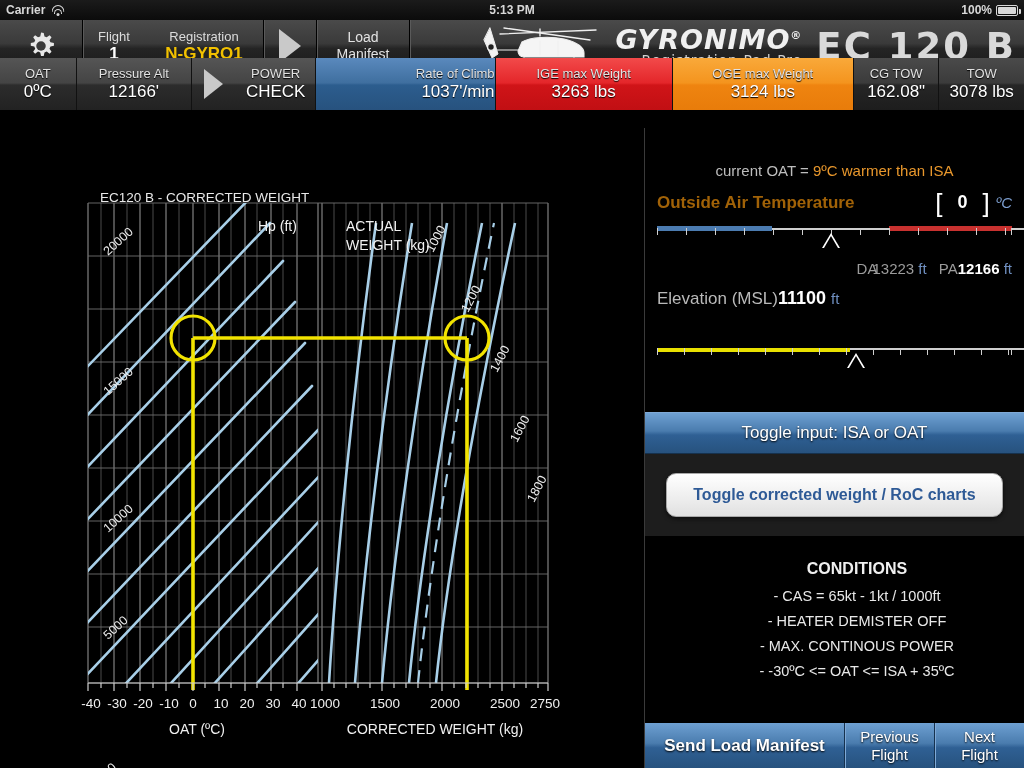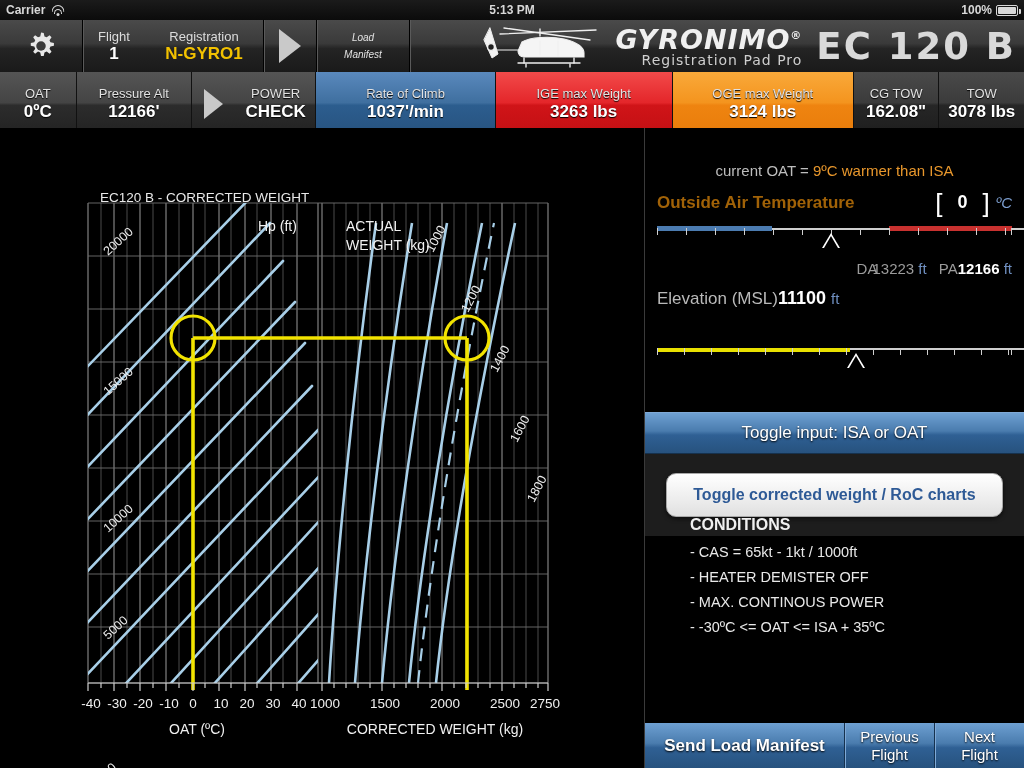--- a/index.html
+++ b/index.html
@@ -39,42 +39,42 @@
   .gear{width:34px;height:34px;position:relative;}
   #flightcell{width:62px;}
   #regcell{width:118px;}
   .nav-lab{font-size:13px;color:#dcdcdc;line-height:15px;}
   .nav-val{font-size:17px;font-weight:bold;color:#fff;line-height:20px;}
   .nav-val.amber{color:#f2c100;text-align:center;}
   #arrowcell{width:52px;display:flex;align-items:center;justify-content:center;}
   .tri{width:0;height:0;border-top:17px solid transparent;border-bottom:17px solid transparent;
        border-left:22px solid #c9c9c9;}
   #lmcell{width:92px;}
-  .lm-l{font-size:10px;line-height:17px;color:#e3e3e3;font-style:italic;}
+  .lm-l{font-size:14px;line-height:17px;color:#e3e3e3;}
   #brand{flex:1;display:flex;align-items:center;justify-content:flex-end;padding-right:8px;gap:10px;}
   #heli{width:128px;height:44px;}
   .gyro-wrap{display:flex;flex-direction:column;align-items:flex-end;line-height:1;}
   .gyro1{font-size:27px;font-weight:bold;font-style:italic;color:#f0f0f0;letter-spacing:1px;
          font-family:"DejaVu Sans",sans-serif;}
   .gyro1 sup{font-size:11px;vertical-align:super;}
   .gyro2{font-size:14px;color:#cfcfcf;letter-spacing:1px;font-family:"DejaVu Sans",sans-serif;}
   #model{font-size:37px;font-weight:bold;color:#d9d9d9;letter-spacing:2px;
          font-family:"DejaVu Sans",sans-serif;padding-left:4px;}
 
   #redline{position:absolute;left:0;top:72px;width:1024px;height:4px;
            background:linear-gradient(#8e0d10,#d41b1f 40%,#6e0a0d);}
 
   
-  #datastrip{position:absolute;left:0;top:72px;width:1024px;height:64px;display:flex;}
+  #datastrip{position:absolute;left:0;top:58px;width:1024px;height:52px;display:flex;}
   .ds{display:flex;flex-direction:column;align-items:center;justify-content:center;
       position:relative;color:#fff;}
   .ds .l{font-size:13px;color:#e2e2e2;line-height:16px;text-shadow:0 1px 1px #000;}
-  .ds .v{font-size:17px;font-weight:bold;color:#fff;line-height:20px;text-shadow:0 1px 1px #000;}
+  .ds .v{font-size:17px;font-weight:normal;color:#fff;line-height:20px;text-shadow:0 1px 1px #000;}
   .ds.grey{background:linear-gradient(#555 0%,#444 48%,#2c2c2c 52%,#222 100%);}
-  .ds.blue{background:linear-gradient(#5a89bd 0%,#3f6f9f 48%,#2c5d8e 52%,#27527e 100%);}
+  .ds.blue{background:linear-gradient(#5a89bd 0%,#3f6f9f 48%,#2c5d8e 52%,#27527e 100%);align-items:flex-end;}
   .ds.red{background:linear-gradient(#f24a4a 0%,#e4262a 48%,#d01418 52%,#c10f13 100%);}
   .ds.orange{background:linear-gradient(#f9a93a 0%,#f4941e 48%,#ef8410 52%,#e87c0a 100%);}
   .ds.dark{background:linear-gradient(#4a4a4a 0%,#3b3b3b 48%,#262626 52%,#1d1d1d 100%);}
   .vsep{width:1px;background:#111;box-shadow:1px 0 0 rgba(255,255,255,.14);}
   #arrow2{width:44px;display:flex;align-items:center;justify-content:center;
           background:linear-gradient(#555 0%,#444 48%,#2c2c2c 52%,#222 100%);}
   .tri2{width:0;height:0;border-top:15px solid transparent;border-bottom:15px solid transparent;
         border-left:19px solid #c9c9c9;}
 
   
@@ -129,21 +129,21 @@
   #togglebar{top:284px;height:42px;
              background:linear-gradient(#6ea0d2 0%,#4a7cae 45%,#2f6094 55%,#27527e 100%);
              border-top:1px solid #7fa9d6;border-bottom:1px solid #16314d;
              display:flex;align-items:center;justify-content:center;
              font-size:17px;color:#fff;text-shadow:0 1px 2px #000;}
   #togglepanel{top:326px;height:82px;background:#1d1d1d;display:flex;align-items:center;justify-content:center;}
   #togglebtn{background:linear-gradient(#ffffff,#ededed 60%,#e0e0e0);
              border:1px solid #a8a8a8;border-radius:10px;
              padding:12px 26px;font-size:16px;font-weight:bold;color:#2e5a96;
              box-shadow:0 2px 4px rgba(0,0,0,.6);}
-  #conditions{top:388px;padding-left:45px;color:#f0f0f0;}
+  #conditions{top:432px;padding-left:45px;color:#f0f0f0;text-align:center;}
   #cond-title{font-size:16px;font-weight:bold;margin-bottom:10px;}
   .cond-line{font-size:14.5px;color:#e8e8e8;margin-bottom:9px;}
 
   #bottombar{position:absolute;left:645px;top:722px;width:379px;height:46px;display:flex;
              border-top:1px solid #000;}
   .bb{display:flex;flex-direction:column;align-items:center;justify-content:center;
       color:#fff;text-shadow:0 1px 2px #000;
       background:linear-gradient(#6ea0d2 0%,#4a7cae 45%,#2f6094 55%,#27527e 100%);}
   .bb + .bb{border-left:1px solid #15314e;box-shadow:inset 1px 0 0 #7fa9d6;}
   #bb-send{width:199px;font-size:17px;font-weight:bold;}

